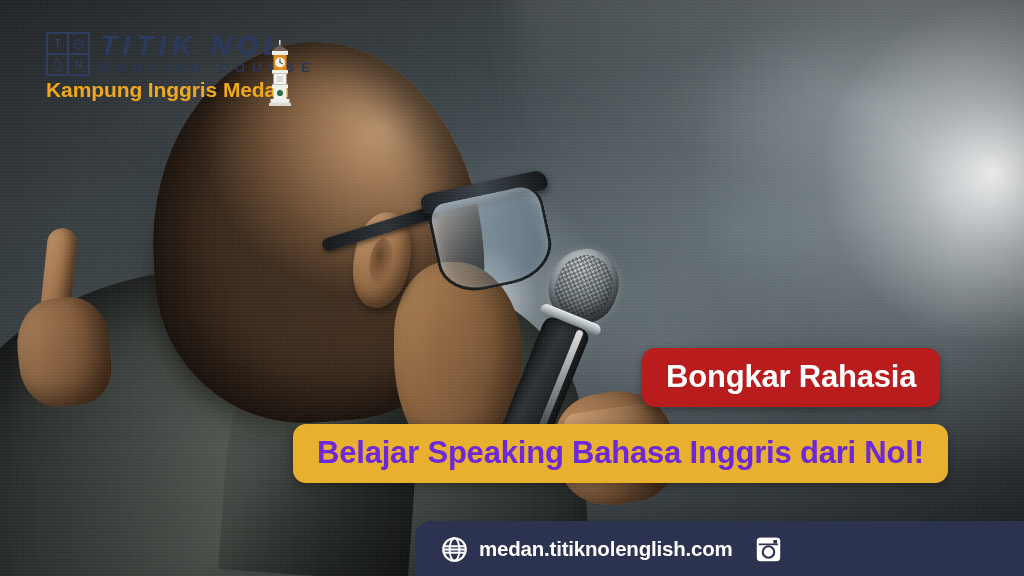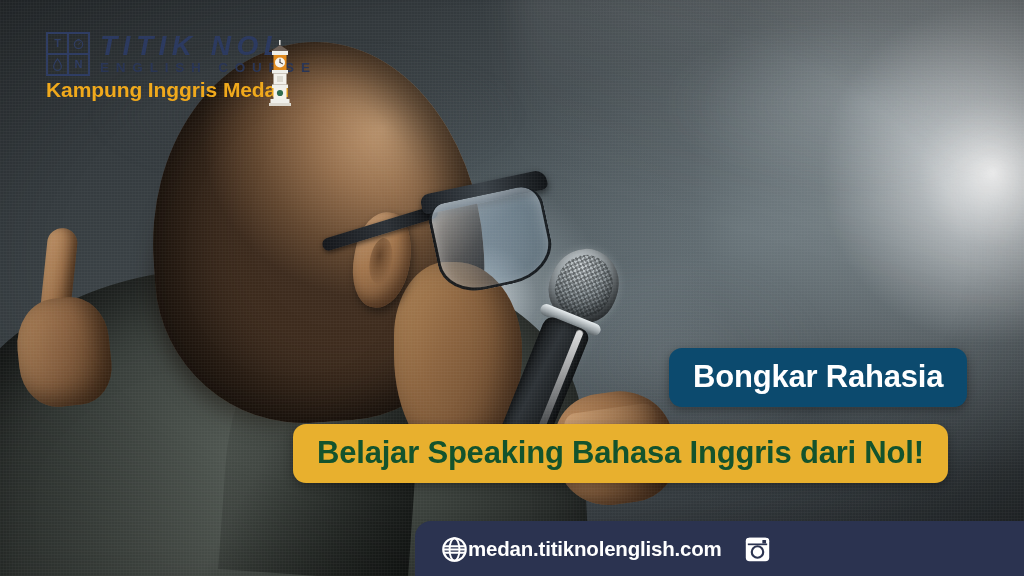--- a/index.html
+++ b/index.html
@@ -388,24 +388,24 @@
     position: absolute;
     left: 263px;
     top: 40px;
     width: 34px;
     height: 66px;
   }
 
   
   .badge-navy {
     position: absolute;
-    left: 669px;
+    left: 642px;
     top: 348px;
     padding: 13px 24px 15px 24px;
-    background: #0c4a6e;
+    background: #b91c1c;
     border-radius: 13px;
     box-shadow: 0 3px 10px rgba(0,0,0,0.35);
   }
   .badge-navy-text {
     font-size: 31px;
     font-weight: 700;
     color: #ffffff;
     letter-spacing: -0.2px;
     line-height: 1;
     white-space: nowrap;
@@ -415,21 +415,21 @@
     left: 293px;
     top: 424px;
     padding: 13px 24px 15px 24px;
     background: #e8b02e;
     border-radius: 13px;
     box-shadow: 0 3px 10px rgba(0,0,0,0.30);
   }
   .badge-yellow-text {
     font-size: 31px;
     font-weight: 700;
-    color: #14532d;
+    color: #6d28d9;
     letter-spacing: -0.2px;
     line-height: 1;
     white-space: nowrap;
     text-align: right;
   }
 
   
   .footer-bar {
     position: absolute;
     left: 415px;
@@ -440,20 +440,21 @@
     border-radius: 16px;
     display: flex;
     align-items: center;
     padding: 0 26px 12px 26px;
     gap: 22px;
     box-sizing: border-box;
   }
   .contact-item {
     display: flex;
     align-items: center;
+    gap: 11px;
   }
   .contact-text {
     font-size: 20.5px;
     font-weight: 700;
     color: #ffffff;
     letter-spacing: -0.2px;
     white-space: nowrap;
     line-height: 1;
   }
   .icon-svg { display: block; flex: none; }

